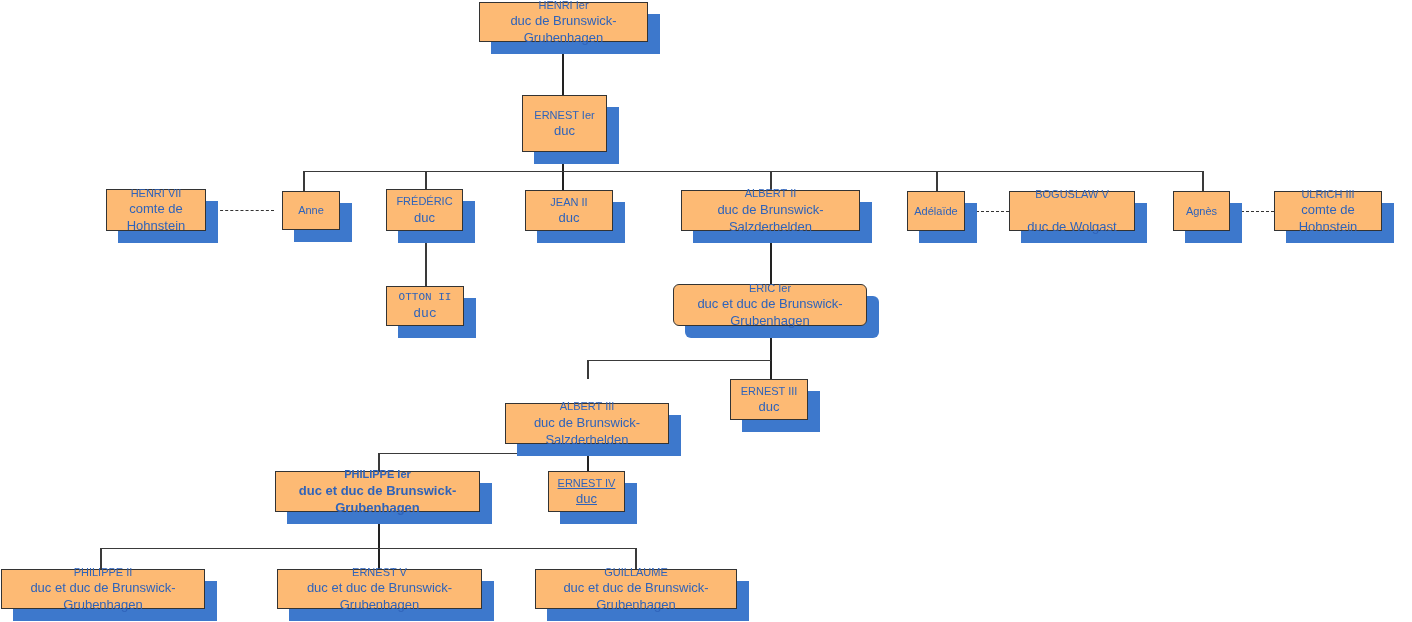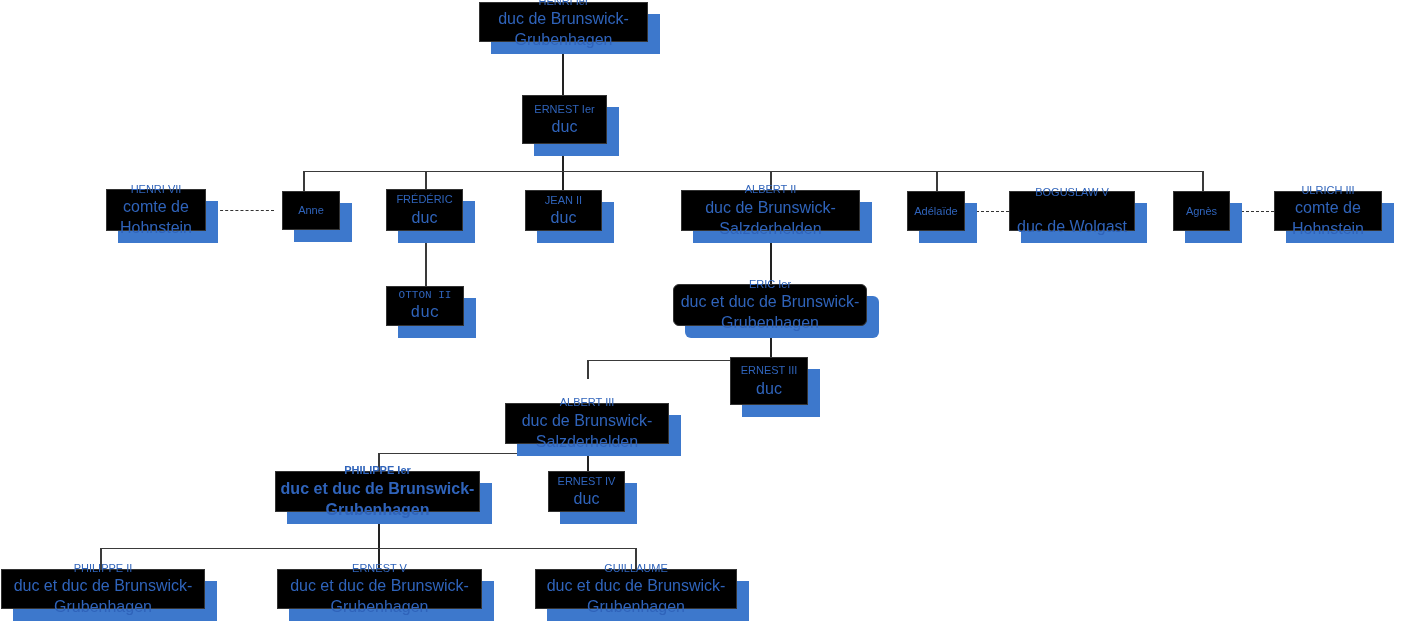--- a/index.html
+++ b/index.html
@@ -6,32 +6,32 @@
   #canvas{
     position:relative;
     width:1412px;height:622px;
     background:#ffffff;
     overflow:hidden;
     font-family:"Liberation Sans", sans-serif;
   }
   .node{
     position:absolute;
     box-sizing:border-box;
-    background:#000000;
+    background:#fdba74;
     border:1.5px solid #333333;
     box-shadow:12px 12px 0 #3d78cc;
     display:flex;flex-direction:column;
     align-items:center;justify-content:center;
     text-align:center;
     color:#2f63ba;
     line-height:1.32;
     padding:2px 4px;
   }
   .node .nm{font-size:11px;}
-  .node .tt{font-size:16px;}
+  .node .tt{font-size:13px;}
   .hl{position:absolute;height:0;border-top:1.5px solid #3a3a3a;}
   .vl{position:absolute;width:1.5px;background:#3a3a3a;}
   .vl2{position:absolute;width:2px;background:#222222;}
   .dash{position:absolute;height:0;border-top:1.5px dashed #333333;}
 </style>
 </head>
 <body>
 
 <div id="canvas">
 
@@ -62,40 +62,40 @@
   <div class="vl2" style="left:378px;top:512px;height:57px;"></div>
   <div class="hl" style="left:100px;top:548px;width:536px;"></div>
   <div class="vl" style="left:100px;top:548px;height:21px;"></div>
   <div class="vl" style="left:635px;top:548px;height:21px;"></div>
 
   <div class="node" style="left:479px;top:2px;width:169px;height:40px;">
     <span class="nm">HENRI Ier</span>
     <span class="tt">duc de Brunswick-Grubenhagen</span>
   </div>
 
-  <div class="node" style="left:522px;top:95px;width:85px;height:49px;">
+  <div class="node" style="left:522px;top:95px;width:85px;height:57px;">
     <span class="nm">ERNEST Ier</span>
     <span class="tt">duc</span>
   </div>
 
   <div class="node" style="left:106px;top:189px;width:100px;height:42px;">
     <span class="nm">HENRI VII</span>
     <span class="tt">comte de Hohnstein</span>
   </div>
 
   <div class="node" style="left:274px;top:191px;width:58px;height:39px;margin-left:8px;">
     <span class="nm">Anne</span>
   </div>
 
   <div class="node" style="left:386px;top:189px;width:77px;height:42px;">
     <span class="nm">FRÉDÉRIC</span>
     <span class="tt">duc</span>
   </div>
 
-  <div class="node" style="left:525px;top:190px;width:77px;height:41px;">
+  <div class="node" style="left:525px;top:190px;width:88px;height:41px;">
     <span class="nm">JEAN II</span>
     <span class="tt">duc</span>
   </div>
 
   <div class="node" style="left:681px;top:190px;width:179px;height:41px;">
     <span class="nm">ALBERT II</span>
     <span class="tt">duc de Brunswick-Salzderhelden</span>
   </div>
 
   <div class="node" style="left:907px;top:191px;width:58px;height:40px;text-align:center;">
@@ -124,31 +124,31 @@
   <div class="node" style="left:673px;top:284px;width:194px;height:42px;border-radius:6px;">
     <span class="nm">ERIC Ier</span>
     <span class="tt">duc et duc de Brunswick-Grubenhagen</span>
   </div>
 
   <div class="node" style="left:505px;top:379px;width:164px;height:41px;margin-top:24px;">
     <span class="nm">ALBERT III</span>
     <span class="tt">duc de Brunswick-Salzderhelden</span>
   </div>
 
-  <div class="node" style="left:730px;top:357px;width:78px;height:48px;">
+  <div class="node" style="left:730px;top:379px;width:78px;height:41px;">
     <span class="nm">ERNEST III</span>
     <span class="tt">duc</span>
   </div>
 
   <div class="node" style="left:275px;top:471px;width:205px;height:41px;font-weight:bold;">
     <span class="nm">PHILIPPE Ier</span>
     <span class="tt">duc et duc de Brunswick-Grubenhagen</span>
   </div>
 
-  <div class="node" style="left:548px;top:471px;width:77px;height:41px;">
+  <div class="node" style="left:548px;top:471px;width:77px;height:41px;text-decoration:underline;">
     <span class="nm">ERNEST IV</span>
     <span class="tt">duc</span>
   </div>
 
   <div class="node" style="left:1px;top:569px;width:204px;height:40px;">
     <span class="nm">PHILIPPE II</span>
     <span class="tt">duc et duc de Brunswick-Grubenhagen</span>
   </div>
 
   <div class="node" style="left:277px;top:569px;width:205px;height:40px;">

